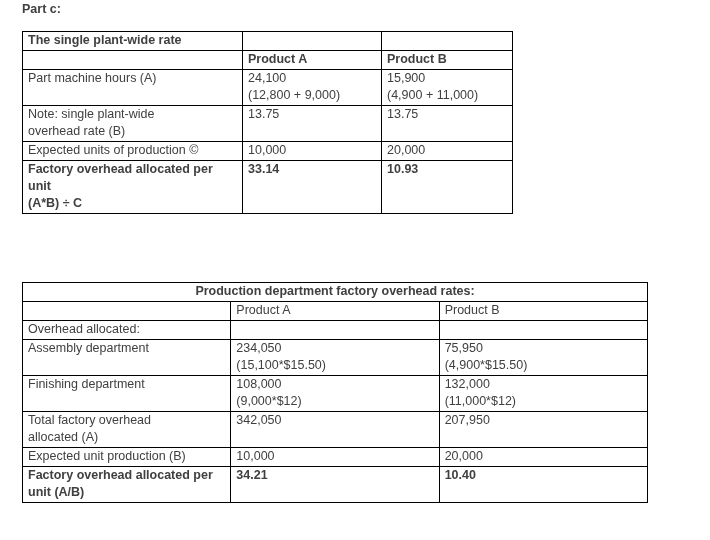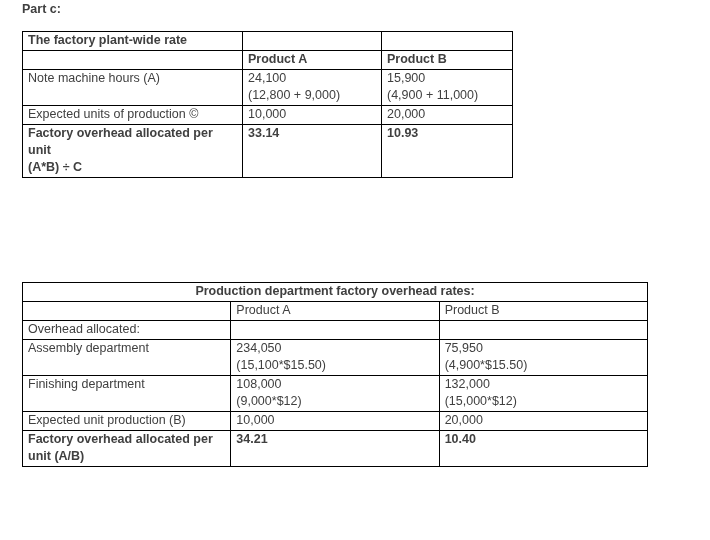--- a/index.html
+++ b/index.html
@@ -59,35 +59,41 @@
 </head>
 <body>
 
 <div class="page">
 
   <div class="heading">Part c:</div>
 
   <table class="t1">
     <tbody>
         <tr>
-      <td class="c1 b">The factory plant-wide rate</td>
+      <td class="c1 b">The single plant-wide rate</td>
       <td class="c2"></td>
       <td class="c3"></td>
     </tr>
     <tr>
       <td class="c1"></td>
       <td class="c2 b">Product A</td>
       <td class="c3 b">Product B</td>
     </tr>
     <tr>
-      <td class="c1">Note machine hours (A)</td>
+      <td class="c1">Part machine hours (A)</td>
       <td class="c2">24,100
 (12,800 + 9,000)</td>
       <td class="c3">15,900
 (4,900 + 11,000)</td>
+    </tr>
+    <tr>
+      <td class="c1">Note: single plant-wide
+overhead rate (B)</td>
+      <td class="c2">13.75</td>
+      <td class="c3">13.75</td>
     </tr>
     <tr>
       <td class="c1">Expected units of production ©</td>
       <td class="c2">10,000</td>
       <td class="c3">20,000</td>
     </tr>
     <tr>
       <td class="c1 b">Factory overhead allocated per
 unit
 (A*B) ÷ C</td>
@@ -117,21 +123,27 @@
       <td class="c2">234,050
 (15,100*$15.50)</td>
       <td class="c3">75,950
 (4,900*$15.50)</td>
     </tr>
     <tr>
       <td class="c1">Finishing department</td>
       <td class="c2">108,000
 (9,000*$12)</td>
       <td class="c3">132,000
-(15,000*$12)</td>
+(11,000*$12)</td>
+    </tr>
+    <tr>
+      <td class="c1">Total factory overhead
+allocated (A)</td>
+      <td class="c2">342,050</td>
+      <td class="c3">207,950</td>
     </tr>
     <tr>
       <td class="c1">Expected unit production (B)</td>
       <td class="c2">10,000</td>
       <td class="c3">20,000</td>
     </tr>
     <tr>
       <td class="c1 b">Factory overhead allocated per
 unit (A/B)</td>
       <td class="c2 b">34.21</td>

